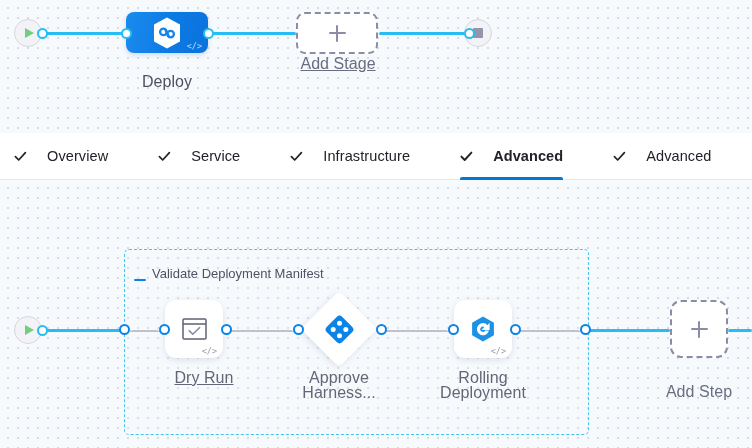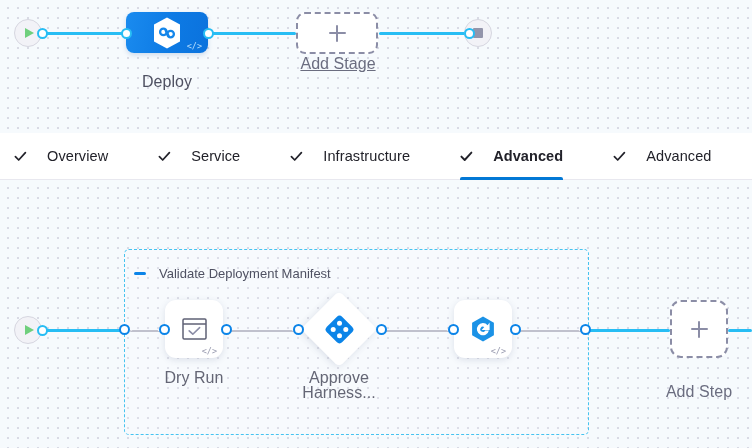--- a/index.html
+++ b/index.html
@@ -218,22 +218,22 @@
     border-radius: 5px;
     background: rgba(255,255,255,0.12);
     box-sizing: border-box;
     z-index: 1;
   }
   .group-head {
     position: absolute;
     top: 16px;
     left: 9px;
     display: flex;
-    align-items: center;
-    gap: 13px;
+    align-items: flex-end;
+    gap: 6px;
   }
   .collapse-icon {
     width: 12px;
     height: 2.5px;
     background: #0b84e8;
     border-radius: 2px;
     display: inline-block;
   }
   .group-title {
     font-size: 13px;
@@ -393,21 +393,21 @@
     <div class="step-square" style="left:165px; top:120px;">
       <span class="code-badge">&lt;/&gt;</span>
       <span>
         <svg width="25" height="22" viewBox="0 0 25 22">
           <rect x="1" y="1" width="23" height="20" rx="1.2" fill="#ffffff" stroke="#5f6175" stroke-width="1.5"></rect>
           <line x1="1" y1="6" x2="24" y2="6" stroke="#5f6175" stroke-width="1.5"></line>
           <path d="M7.2 12.8 L10.8 16.2 L17.6 9.6" fill="none" stroke="#8b8da6" stroke-width="1.6" stroke-linecap="round" stroke-linejoin="round"></path>
         </svg>
       </span>
     </div>
-    <div class="node-label" style="left:150px; top:190px; width:88px;">Dry Run</div>
+    <div class="node-label" style="left:160px; top:190px; width:88px;text-decoration:underline;">Dry Run</div>
     <div class="port blue" style="left:221px; top:144px;"></div>
 
     <div class="line dashed" style="left:228px; top:150px; width:66px;"></div>
     <div class="port blue" style="left:293px; top:144px;"></div>
 
     <div class="step-diamond" style="left:312px; top:122px;"></div>
     <div class="diamond-icon-wrap" style="left:324px; top:134px; width:30px; height:30px;">
       <svg width="29" height="29" viewBox="0 0 29 29">
         <g transform="rotate(45 14.5 14.5)">
           <rect x="3.6" y="3.6" width="21.8" height="21.8" rx="4" fill="#0b84e8"></rect>
@@ -427,20 +427,22 @@
 
     <div class="step-square" style="left:454px; top:120px;">
       <span class="code-badge">&lt;/&gt;</span>
       <span>
         <svg width="28" height="28" viewBox="0 0 28 28">
           <path d="M14 1.4 L24.9 7.7 L24.9 20.3 L14 26.6 L3.1 20.3 L3.1 7.7 Z" fill="#1b92e6"></path>
           <path d="M18.6 10.2 A6.1 6.1 0 1 0 19.9 15.5 L16.2 15.5 A2.6 2.6 0 1 1 15.3 12.1 L12.6 15.0 L20.6 15.0 L20.6 7.6 Z" fill="#ffffff"></path>
         </svg>
       </span>
     </div>
+    <div class="node-label" style="left:438px; top:190px; width:90px; white-space:pre-line;">Rolling
+Deployment</div>
     <div class="port blue" style="left:510px; top:144px;"></div>
 
     <div class="line dashed" style="left:517px; top:150px; width:64px;"></div>
     <div class="port blue" style="left:580px; top:144px;"></div>
 
     <div class="line" style="left:586px; top:149px; width:84px;"></div>
 
     <div class="add-dashed add-step-box" style="left:670px; top:120px;">
       <div class="plus"></div>
     </div>

